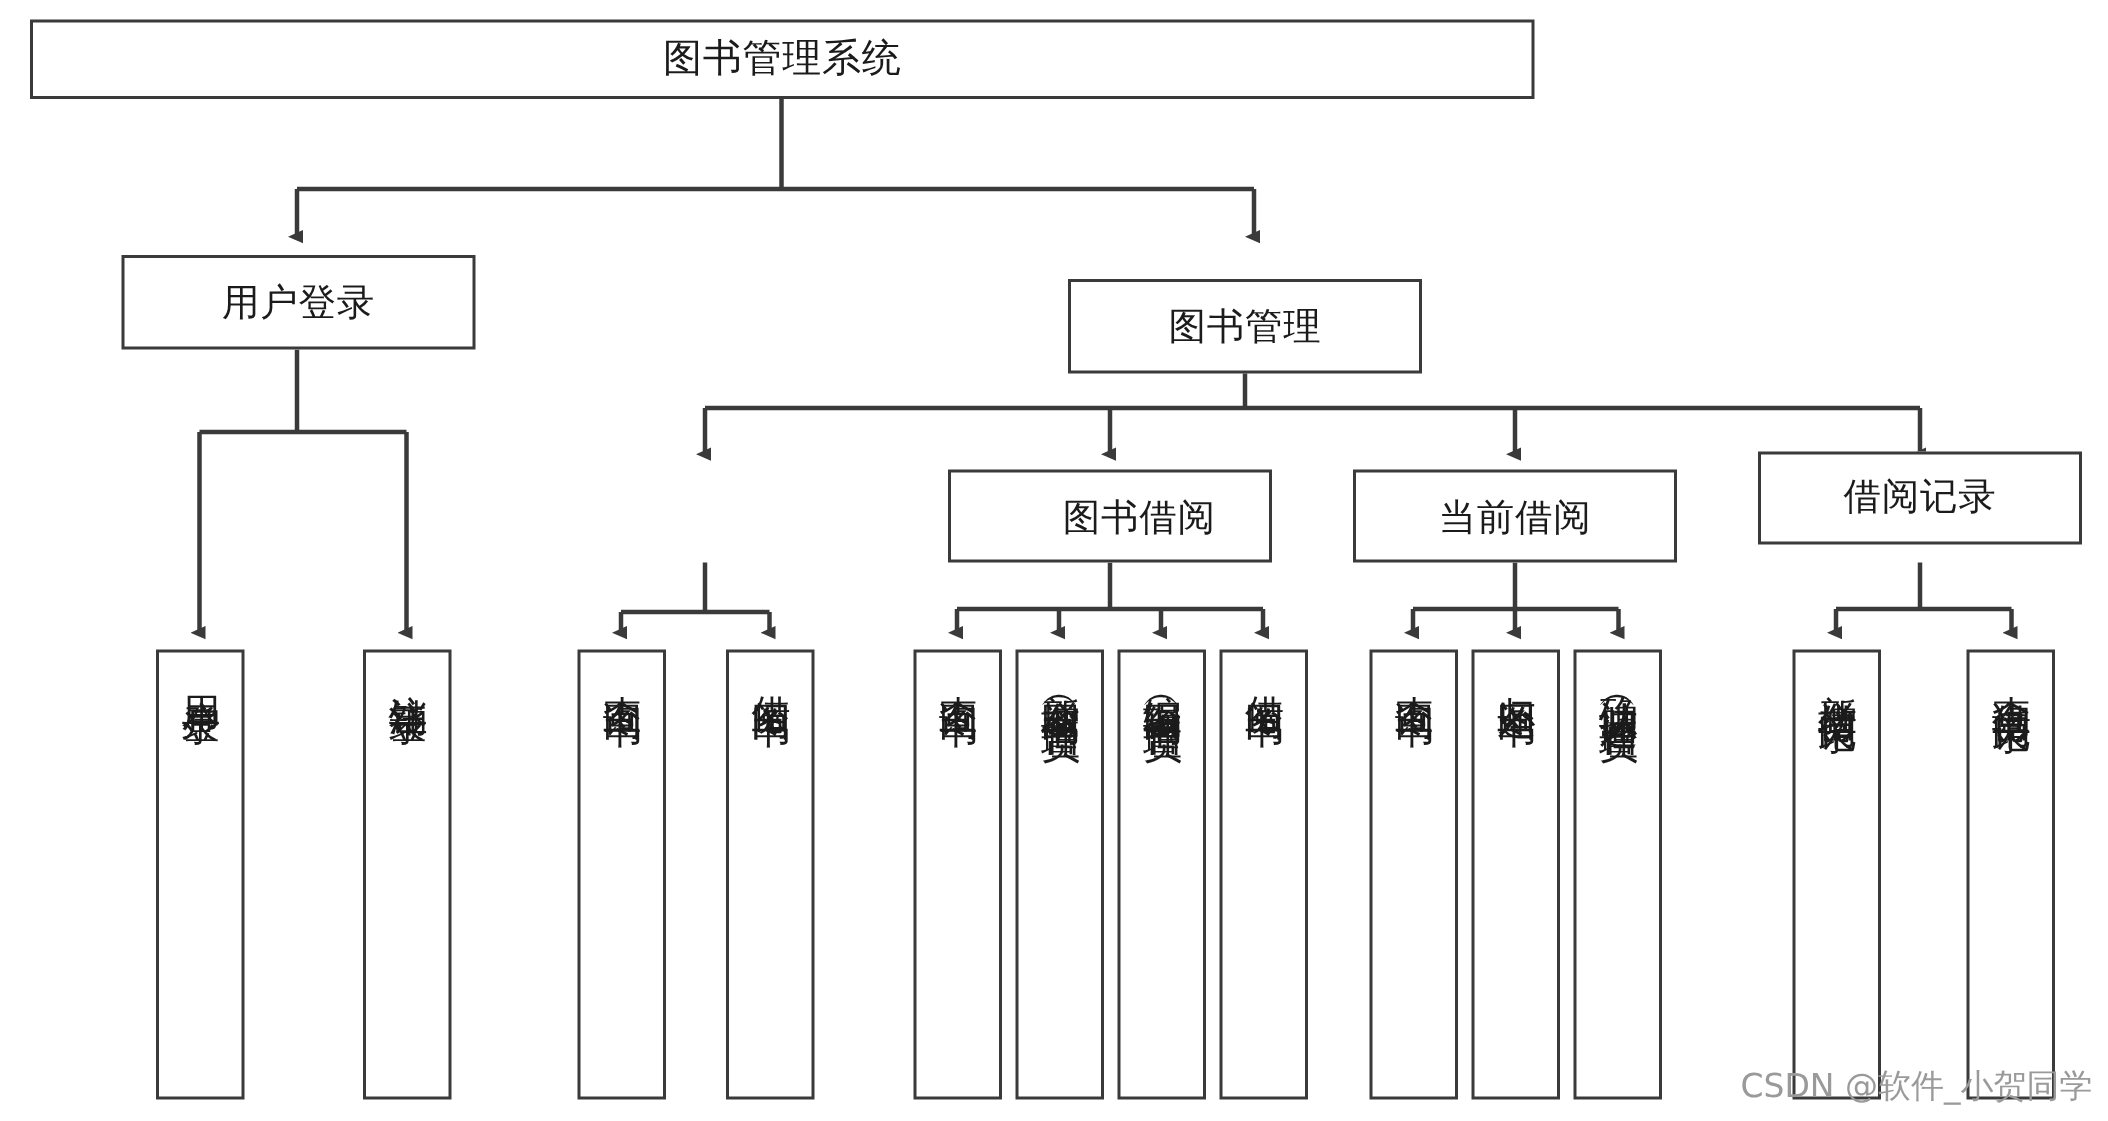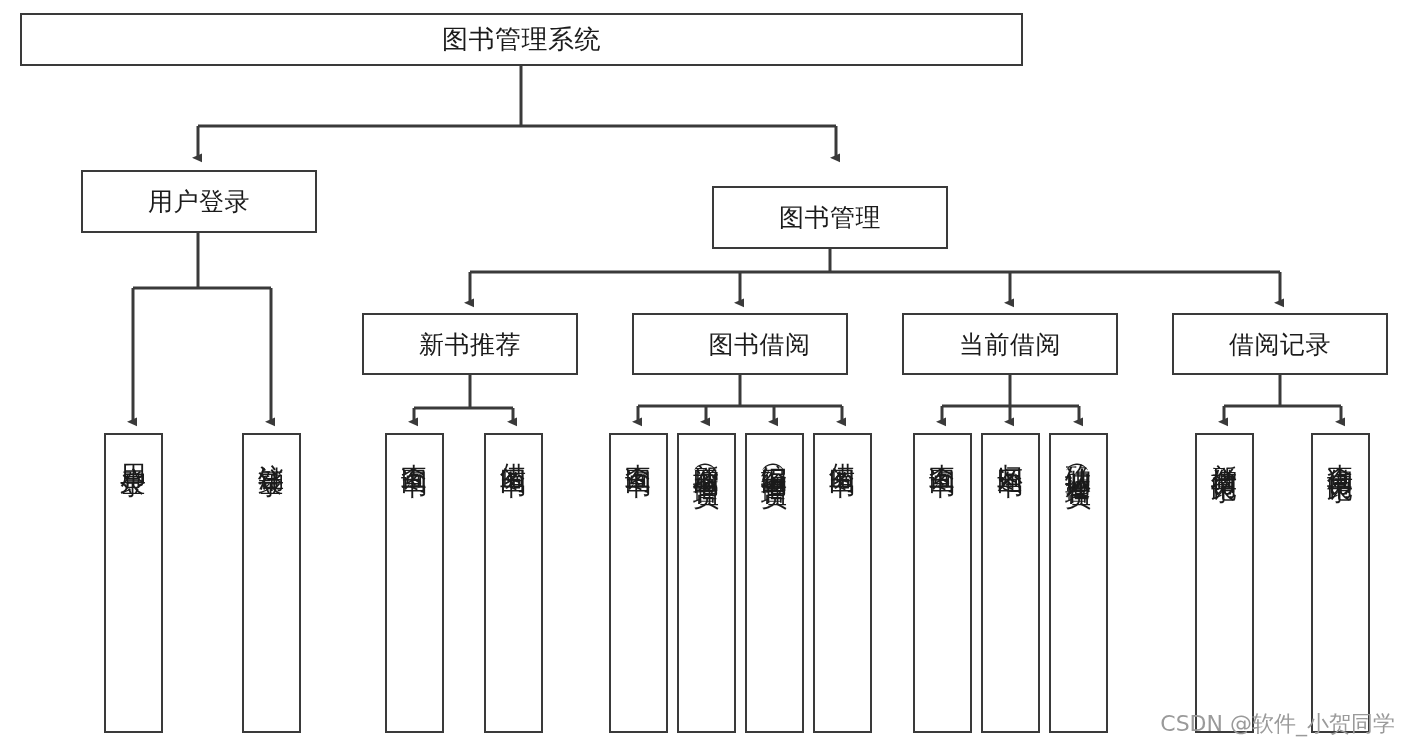--- a/index.html
+++ b/index.html
@@ -131,30 +131,27 @@
     <span class="label">图书管理系统</span>
   </div>
 
   <div class="node horiz" style="left:81px; top:170px; width:236px; height:63px;">
     <span class="label">用户登录</span>
   </div>
   <div class="node horiz" style="left:712px; top:186px; width:236px; height:63px;">
     <span class="label">图书管理</span>
   </div>
 
-  <div class="node horiz" style="left:362px; top:313px; width:216px; height:62px;">
-    <span class="label">新书推荐</span>
-  </div>
   <div class="node horiz" style="left:632px; top:313px; width:216px; height:62px;padding-left:39px;">
     <span class="label">图书借阅</span>
   </div>
   <div class="node horiz" style="left:902px; top:313px; width:216px; height:62px;">
     <span class="label">当前借阅</span>
   </div>
-  <div class="node horiz" style="left:1172px; top:313px; width:216px; height:62px;">
+  <div class="node horiz" style="left:1172px; top:301px; width:216px; height:62px;font-family:Liberation Mono, monospace;">
     <span class="label">借阅记录</span>
   </div>
 
   <div class="node vert" style="left:104px; top:433px; width:59px; height:300px;">
     <span class="label">用户登录</span>
   </div>
   <div class="node vert" style="left:242px; top:433px; width:59px; height:300px;">
     <span class="label">注销登录</span>
   </div>
 

